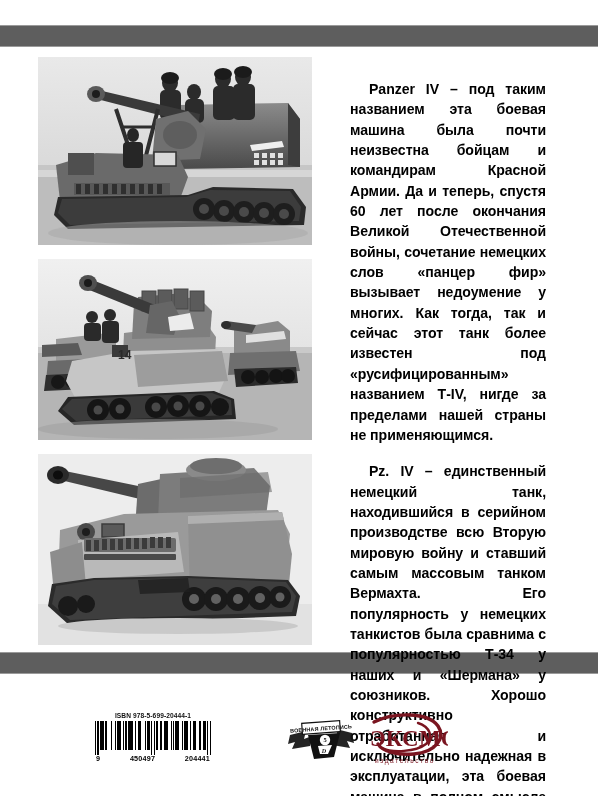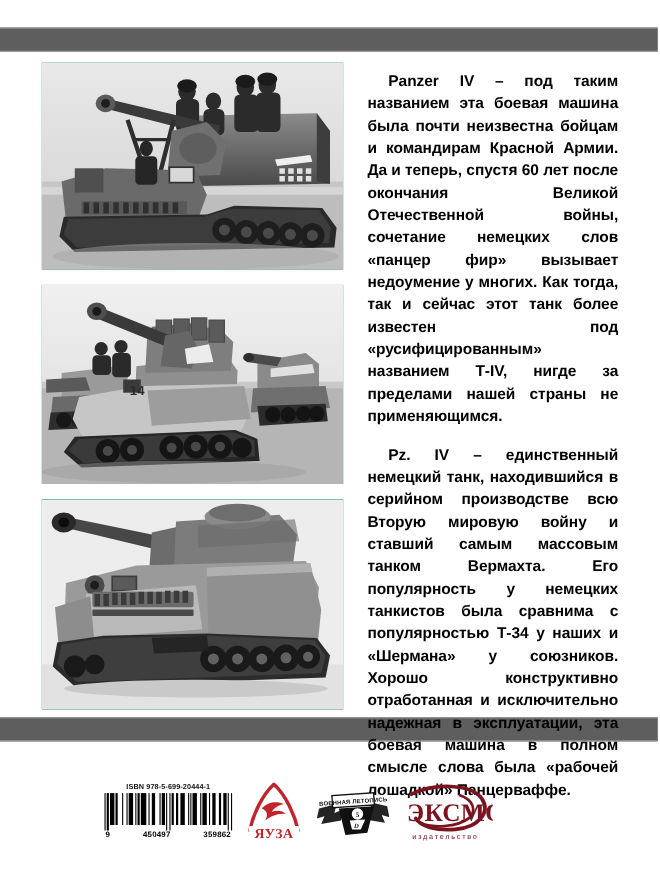--- a/index.html
+++ b/index.html
@@ -39,21 +39,21 @@
   .photos {
     position: absolute;
     left: 38px;
     top: 57px;
     width: 274px;
   }
   .photo {
     position: relative;
     width: 274px;
     overflow: hidden;
-    background: #15803d;
+    background: #737373;
     display: block;
   }
   .photo + .photo { margin-top: 14px; }
   .photo-1 { height: 188px; }
   .photo-2 { height: 181px; }
   .photo-3 { height: 191px; }
   .photo svg { display: block; width: 100%; height: 100%; }
 
   
   .textcol {
@@ -64,21 +64,21 @@
     color: #000000;
     font-size: 14.1px;
     line-height: 20.35px;
     font-weight: bold;
     text-align: justify;
     text-justify: inter-word;
     letter-spacing: -0.05px;
     word-spacing: 0px;
     hyphens: none;
   }
-  .textcol p { margin: 0; }
+  .textcol p { margin: 16px; }
   .textcol p + p { margin-top: 14px; }
   .textcol p::first-line { }
   .para-indent { text-indent: 19px; }
 
   
   .footer {
     position: absolute;
     left: 0;
     top: 700px;
     width: 600px;
@@ -518,32 +518,24 @@
           <div class="bar" style="width: 2.44211px; background: transparent;"></div>
           <div class="bar" style="width: 2.44211px;"></div>
           <div class="bar" style="width: 1.22105px; background: transparent;"></div>
           <div class="bar tall" style="width: 1.22105px;"></div>
           <div class="bar tall" style="width: 1.22105px; background: transparent;"></div>
           <div class="bar tall" style="width: 1.22105px;"></div>
         </div>
       <div class="barcode-digits">
         <span>9</span>
         <span>450497</span>
-        <span>359862</span>
+        <span>204441</span>
       </div>
     </div>
 
-    <div class="logo-yauza">
-      <svg viewBox="0 0 54 58" aria-hidden="true">
-        <path d="M27 2 C16 12 8 30 5 44 L49 44 C46 30 38 12 27 2 Z" fill="none" stroke="#c0252b" stroke-width="3.2" stroke-linejoin="round"></path>
-        <path d="M16 24 C21 18 30 17 36 20 C31 21 27 24 25 27 C30 25 35 26 38 29 C31 28 24 31 19 35 C22 30 21 26 16 24 Z" fill="#c0252b"></path>
-        <rect x="4" y="40" width="46" height="13" rx="1.5" fill="#ffffff"></rect>
-        <text x="27" y="50.5" text-anchor="middle" font-family="Liberation Serif, serif" font-size="12.5" font-weight="bold" fill="#c0252b" letter-spacing="0.4">ЯУЗА</text>
-      </svg>
-    </div>
 
     <div class="logo-collection">
       <svg viewBox="0 0 66 42" aria-hidden="true">
         <path d="M2 16 L18 12 L16 20 L24 17 L22 27 L4 30 L7 23 L0 25 Z" fill="#111" opacity="0.92"></path>
         <path d="M64 14 L48 10 L50 18 L42 15 L44 26 L62 29 L59 22 L66 24 Z" fill="#111" opacity="0.92"></path>
         <rect x="14" y="3" width="38" height="11" transform="rotate(-4 33 8)" fill="#ffffff" stroke="#111" stroke-width="1.2"></rect>
         <text x="33" y="11.5" text-anchor="middle" transform="rotate(-4 33 8)" font-family="Liberation Sans, sans-serif" font-size="5.4" font-weight="bold" fill="#111" letter-spacing="0.2">ВОЕННАЯ ЛЕТОПИСЬ</text>
         <path d="M20 16 L52 14 L46 38 L26 40 Z" fill="#111"></path>
         <circle cx="37" cy="21" r="5.2" fill="#ffffff"></circle>
         <text x="37" y="23.4" text-anchor="middle" font-family="Liberation Serif, serif" font-size="6.4" font-weight="bold" fill="#111">5</text>

